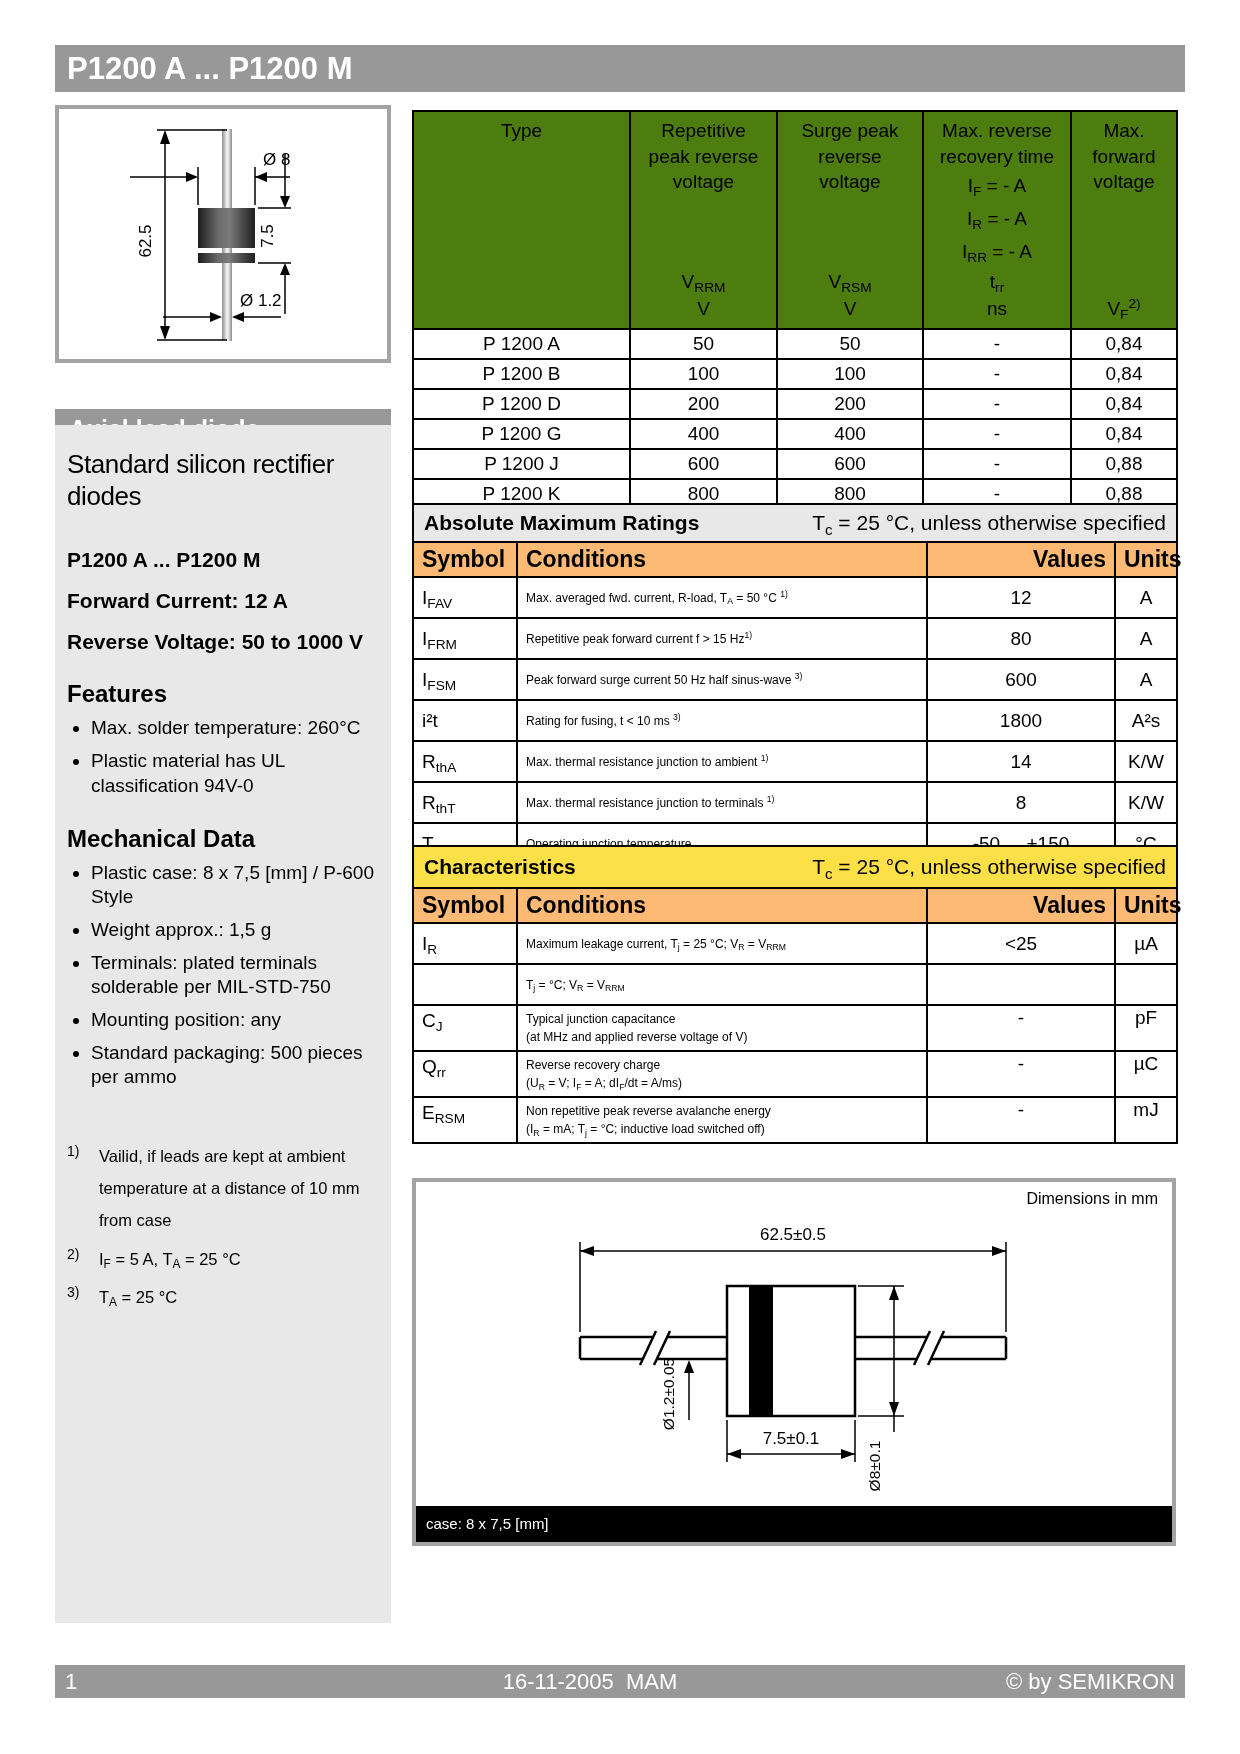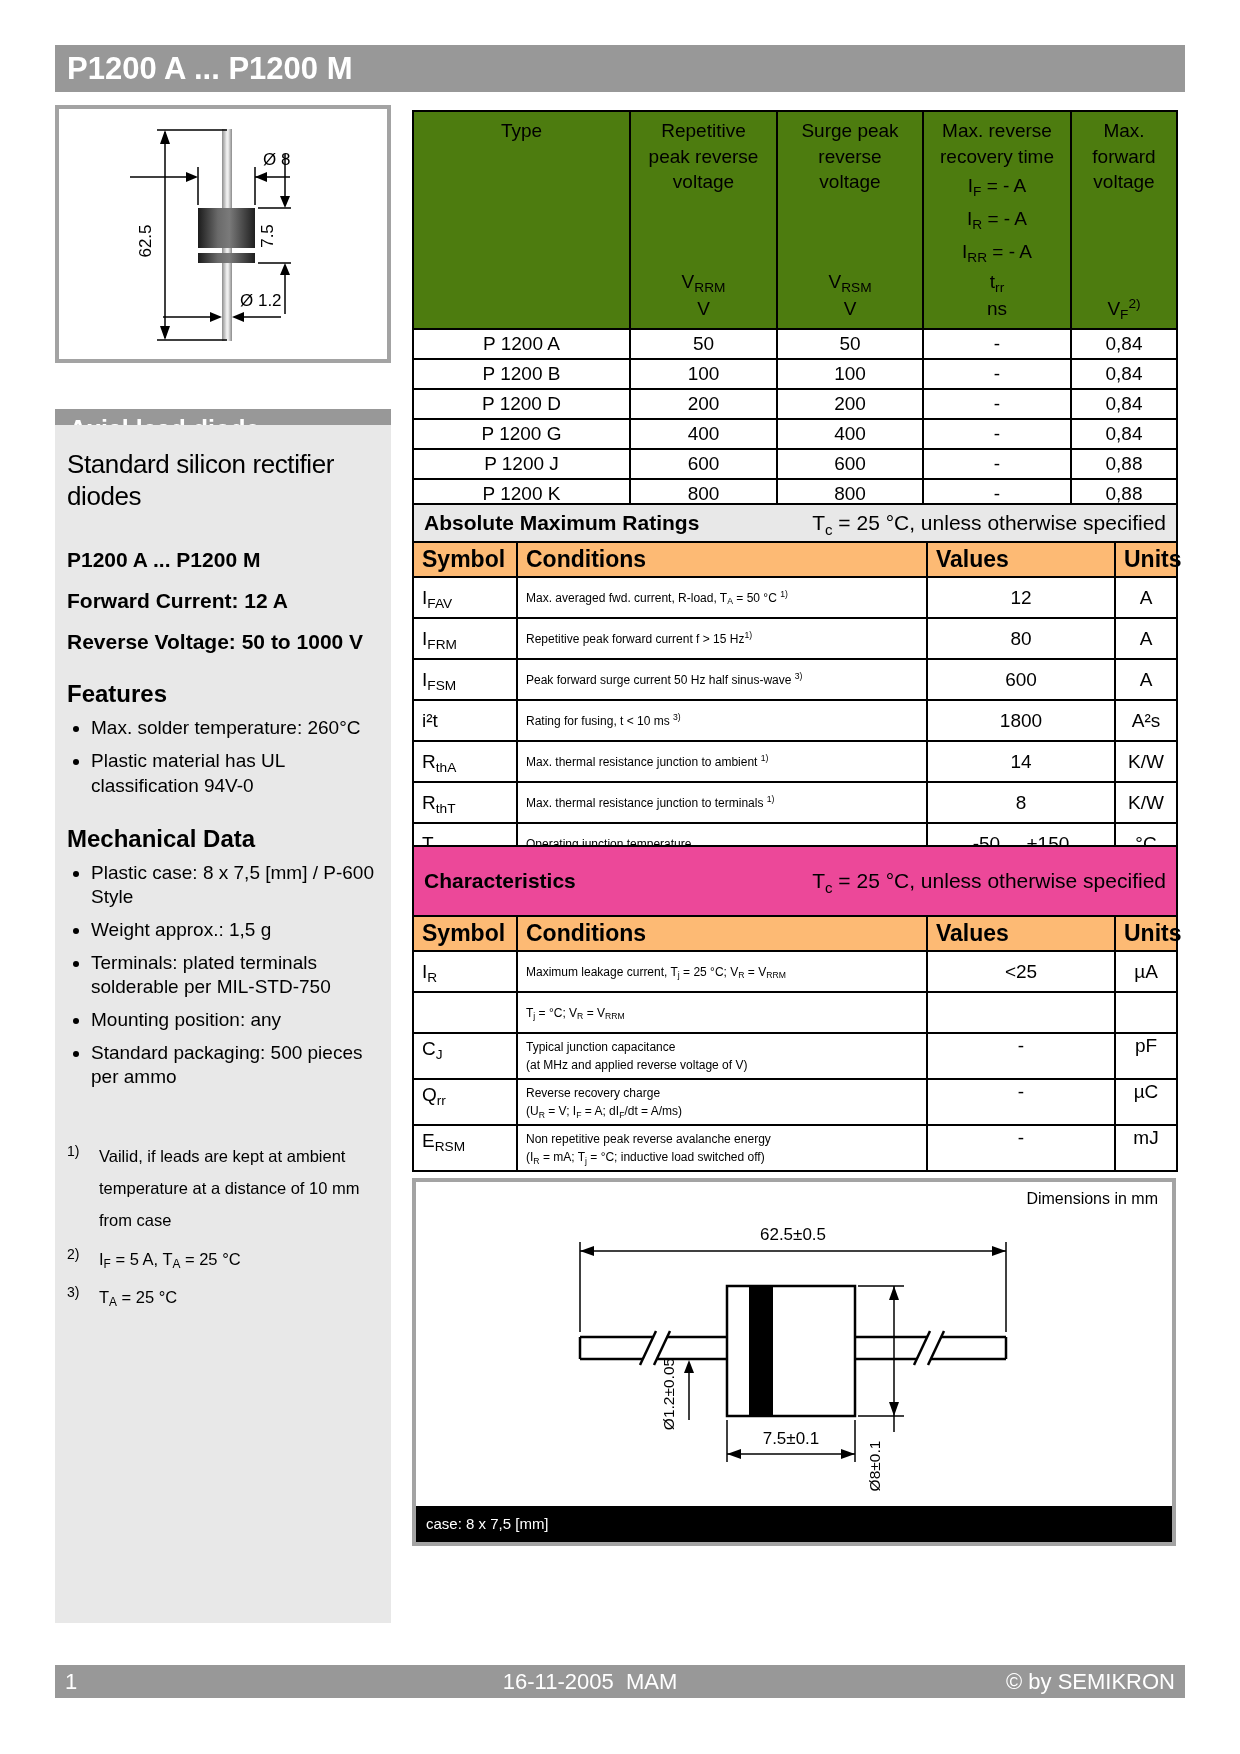--- a/index.html
+++ b/index.html
@@ -50,21 +50,21 @@
   .hmid div{line-height:33px;text-align:center;}
   .hbot div{line-height:27px;text-align:center;}
   #type-table td{height:28px;text-align:center;padding:0;}
   
   #abs-table{top:503px;}
   #char-table{top:845px;}
   .cap{display:flex;justify-content:space-between;align-items:baseline;}
   .cap-title{font-size:21px;font-weight:bold;}
   .cap-note{font-size:21px;}
   .hdr-row td{background:#fdba74;font-weight:bold;font-size:23px;padding:3px 8px;}
-  .c-center{text-align:left;}
+  .c-center{text-align:right;}
   .sym{padding:4px 4px 4px 8px;}
   .cond{padding:4px 2px 4px 8px;font-size:12px;white-space:nowrap;}
   .cond2{white-space:nowrap;}
   .val{text-align:center;}
   .unit{text-align:center;}
   .r1 td{height:31px;}
   .vtop{vertical-align:top;}
   .two-line div{line-height:1.5;}
   
   .dims-box{position:absolute;left:412px;top:1178px;width:764px;height:368px;
@@ -368,21 +368,21 @@
 
   <table class="sheet" id="char-table">
     <colgroup>
         <col style="width:104px">
         <col style="width:410px">
         <col style="width:188px">
         <col style="width:62px">
       </colgroup>
     <tbody>
         <tr>
-          <td colspan="4" style="background:#ec4899;padding:22px 10px;">
+          <td colspan="4" style="background:#fde047;padding:8px 10px;">
       <div class="cap">
         <span class="cap-title">Characteristics</span>
         <span class="cap-note">T<sub>c</sub> = 25 °C, unless otherwise specified</span>
       </div>
     </td>
         </tr>
     <tr class="hdr-row">
       <td>Symbol</td>
       <td>Conditions</td>
       <td class="c-center">Values</td>

